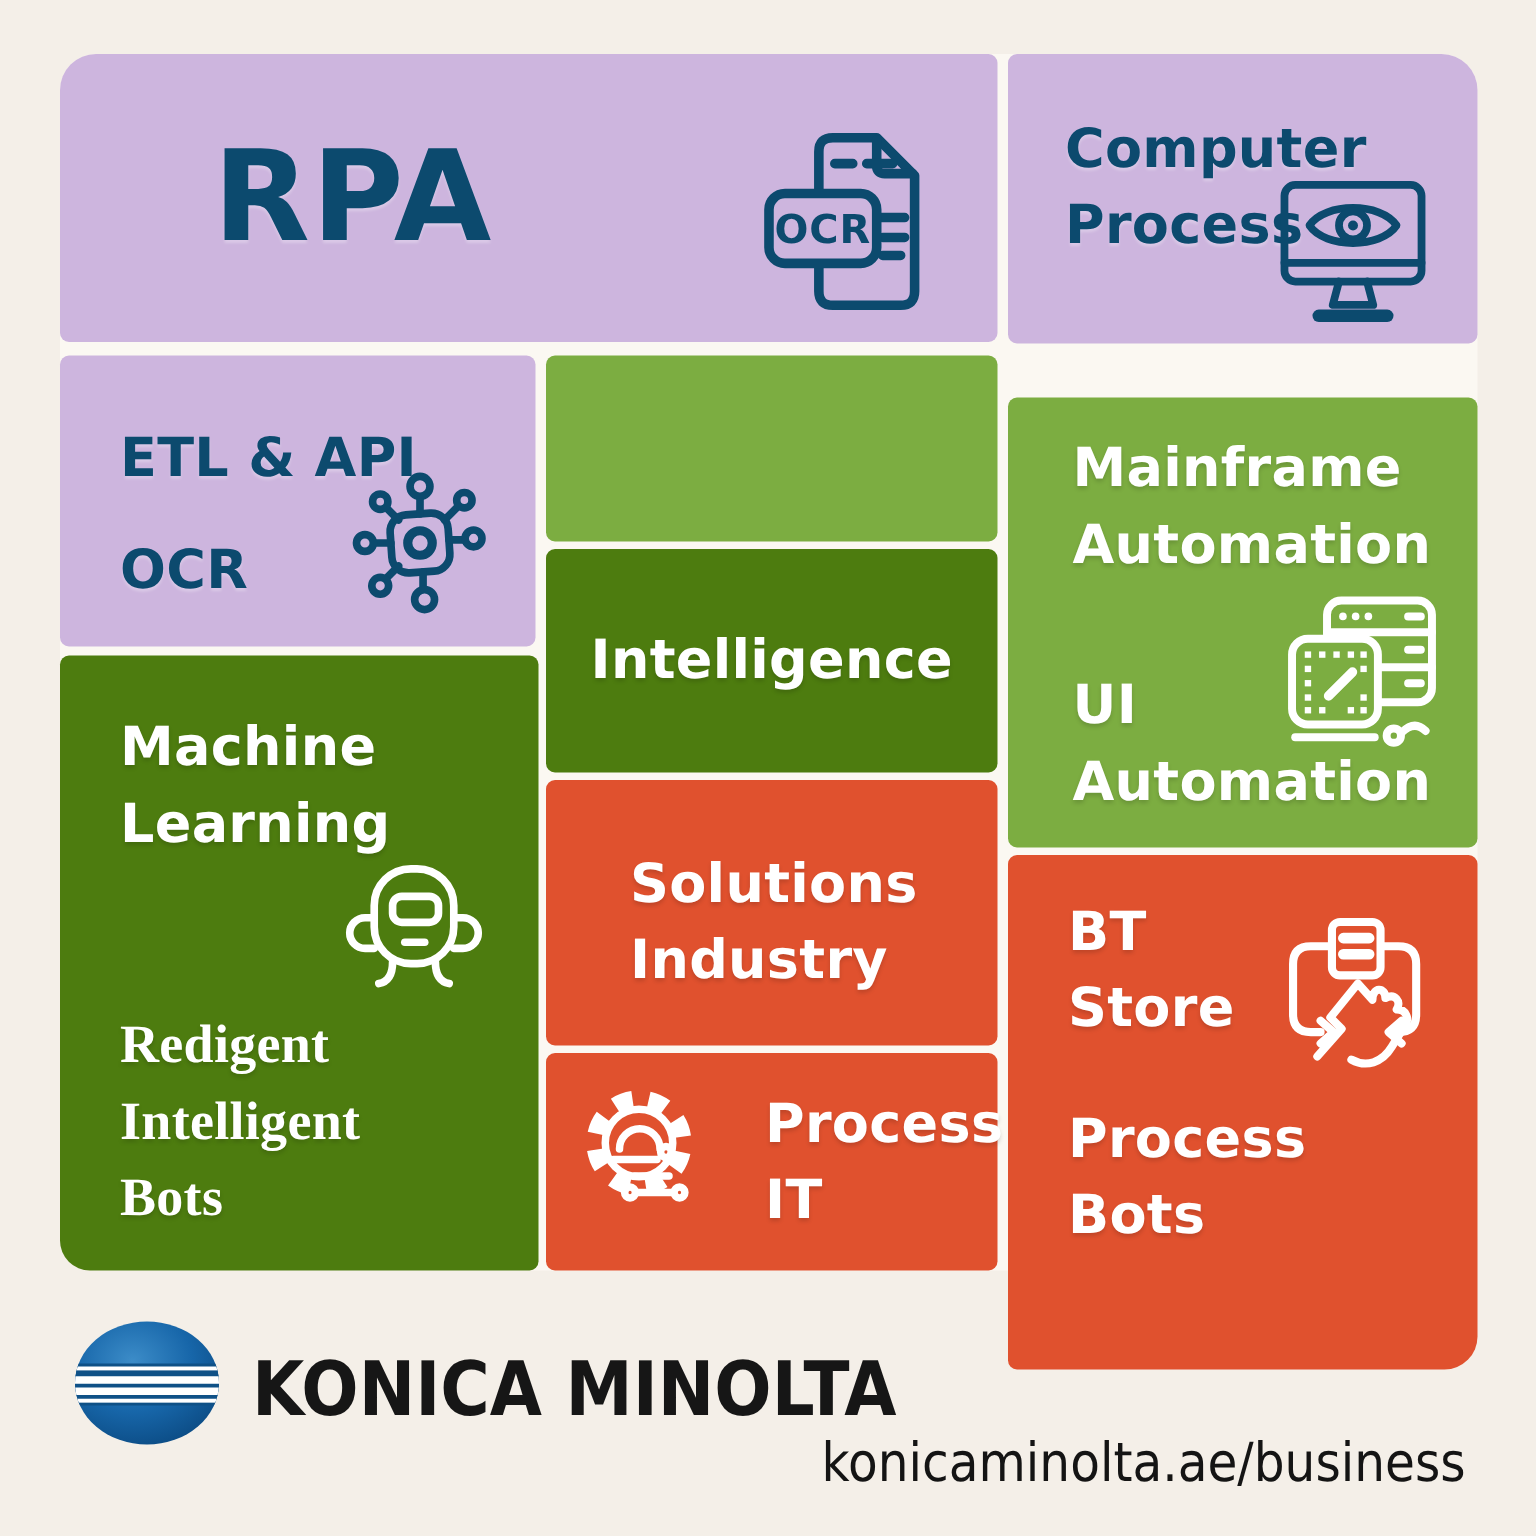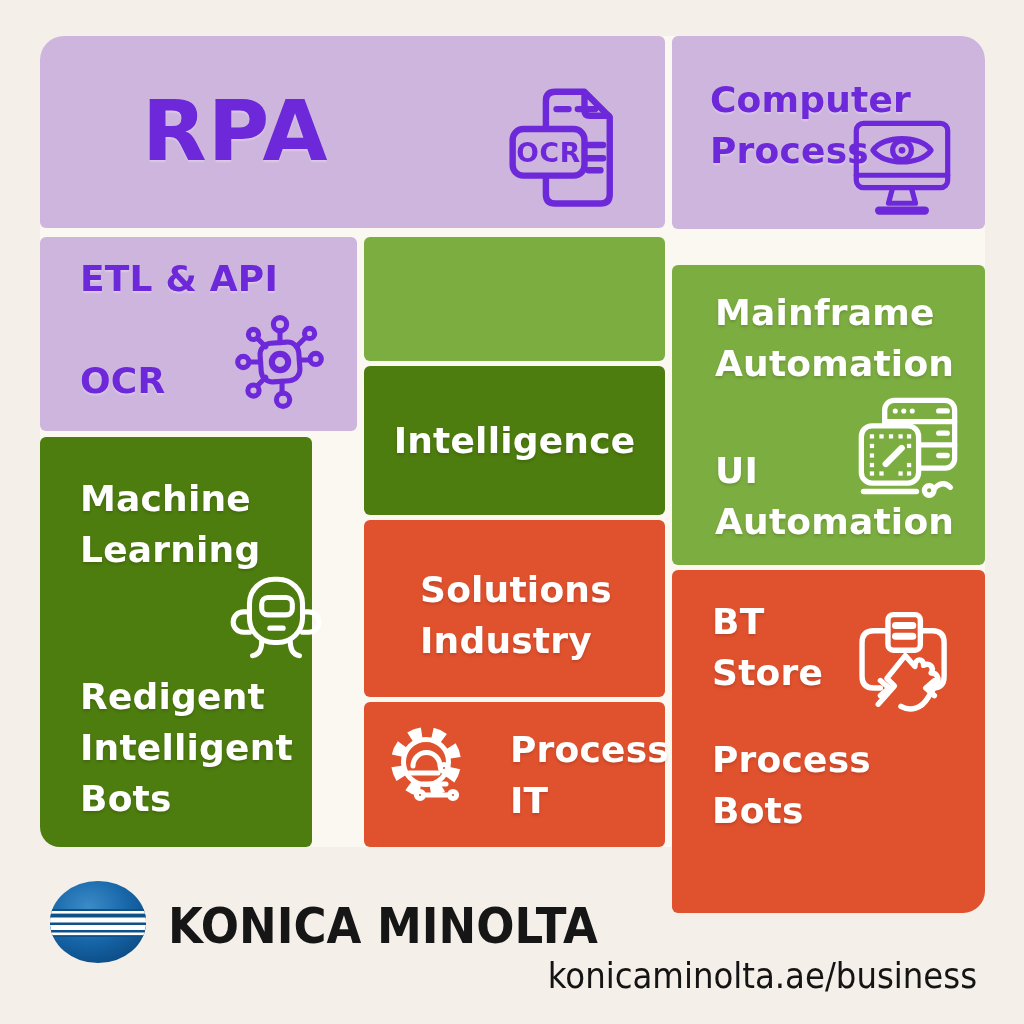--- a/index.html
+++ b/index.html
@@ -6,42 +6,42 @@
   .canvas{
     position:relative;width:1024px;height:1024px;overflow:hidden;
     background:#f4efe8;
     font-family:"DejaVu Sans","Liberation Sans",sans-serif;
   }
   .backdrop{
     position:absolute;left:40px;top:36px;width:945px;height:811px;
     background:#fbf8f2;border-radius:24px;
   }
   .tile{position:absolute;border-radius:6px;box-sizing:border-box;}
-  .tile.lavender{background:#cdb5de;color:#6d28d9;}
+  .tile.lavender{background:#cdb5de;color:#0c4a6e;}
   .tile.teal{background:#4d7c0f;color:#ffffff;}
   .tile.orange{background:#e0512e;color:#ffffff;}
   .tile.green{background:#7cad41;color:#ffffff;}
   .label{font-weight:700;font-size:36px;line-height:1.42;letter-spacing:.2px;}
   .label span{display:block;}
   .teal .label,.orange .label,.green .label{text-shadow:0 2px 3px rgba(0,0,0,.15);}
   .lavender .label{text-shadow:0 2px 2px rgba(255,255,255,.28);}
   .abs{position:absolute;}
   .icon svg{display:block;width:100%;height:100%;}
   .st{fill:none;stroke:currentColor;stroke-width:5;stroke-linecap:round;stroke-linejoin:round;}
   .st48{fill:none;stroke:currentColor;stroke-width:4.8;stroke-linecap:round;stroke-linejoin:round;}
   .stf{fill:currentColor;stroke:none;}
   .fill-lavender{fill:#cdb5de;}
   .fill-green{fill:#7cad41;}
   .ocr-text{fill:currentColor;font-family:"DejaVu Sans","Liberation Sans",sans-serif;font-weight:700;font-size:20px;letter-spacing:.5px;}
   
   #tile-rpa{left:40px;top:36px;width:625px;height:192px;border-top-left-radius:24px;display:flex;align-items:center;}
   #tile-rpa .label{font-size:84px;margin-left:102px;letter-spacing:1px;}
   #tile-cv{left:672px;top:36px;width:313px;height:193px;border-top-right-radius:24px;}
   #tile-etl{left:40px;top:237px;width:317px;height:194px;}
-  #tile-ml{left:40px;top:437px;width:272px;height:410px;border-bottom-left-radius:20px;}
+  #tile-ml{left:40px;top:437px;width:319px;height:410px;border-bottom-left-radius:20px;}
   #tile-spacer{left:364px;top:237px;width:301px;height:124px;}
   #tile-int{left:364px;top:366px;width:301px;height:149px;display:flex;align-items:center;justify-content:center;}
   #tile-ind{left:364px;top:520px;width:301px;height:177px;}
   #tile-itp{left:364px;top:702px;width:301px;height:145px;}
   #tile-mf{left:672px;top:265px;width:313px;height:300px;padding-left:16px;}
   #tile-bt{left:672px;top:570px;width:313px;height:343px;border-bottom-right-radius:22px;}
   
   .brand-wordmark{
     position:absolute;left:168px;top:897px;color:#161616;font-weight:700;
     font-size:50px;letter-spacing:0;transform:scaleX(.9);transform-origin:left center;white-space:nowrap;
@@ -84,21 +84,21 @@
         <path class="st" d="M22,34 C32,19 68,19 78,34 C68,49 32,49 22,34 Z"></path>
         <circle class="st" cx="50" cy="34" r="9"></circle>
         <circle class="stf" cx="50" cy="34" r="3.2"></circle>
         <path class="st" d="M41,70 L37,85 H63 L59,70"></path>
         <path class="st" style="stroke-width:8" d="M28,92 H72"></path>
       </svg>
     </div>
   </div>
 
   <div class="tile lavender" id="tile-etl">
-    <div class="label abs" style="left:40px;top:16px;">ETL &amp; API</div>
+    <div class="label abs" style="left:40px;top:43px;">ETL &amp; API</div>
     <div class="label abs" style="left:40px;top:118px;">OCR</div>
     <div class="icon abs" style="right:26px;top:70px;width:102px;height:110px;">
       <svg viewBox="0 0 100 106">
         <rect class="st" x="31" y="34" width="38" height="38" rx="11" transform="rotate(-4 50 53)"></rect>
         <circle class="st" style="stroke-width:6" cx="50" cy="53" r="8"></circle>
         <path class="st" d="M50,34 V23 M36,38 L28,30 M31,53 H20 M36,68 L28,76 M52,72 V83 M69,51 H79 M66,38 L74,30"></path>
         <circle class="st" cx="50" cy="16" r="6.5"></circle>
         <circle class="st" cx="24" cy="26" r="5"></circle>
         <circle class="st" cx="14" cy="53" r="5.5"></circle>
         <circle class="st" cx="24" cy="81" r="5.5"></circle>
@@ -116,21 +116,21 @@
     </div>
     <div class="icon abs" style="left:185px;top:134px;width:102px;height:98px;">
       <svg viewBox="0 0 100 96">
         <rect class="st" x="24" y="8" width="52" height="62" rx="24"></rect>
         <path class="st" d="M24,40 H18 A10,10 0 0 0 18,60 H24 M76,40 H82 A10,10 0 0 1 82,60 H76"></path>
         <rect class="st" x="36" y="26" width="30" height="17" rx="6"></rect>
         <path class="st" d="M44,56 H57"></path>
         <path class="st" d="M36,69 C36,78 32,82 27,83 M64,69 C64,78 68,82 73,83"></path>
       </svg>
     </div>
-    <div class="label abs" style="left:40px;top:234px;">
+    <div class="label abs" style="left:40px;top:234px;font-family:Liberation Serif, serif;">
       <span>Redigent</span>
       <span>Intelligent</span>
       <span>Bots</span>
     </div>
   </div>
 
   <div class="tile green" id="tile-spacer"></div>
 
   <div class="tile teal" id="tile-int">
     <div class="label">Intelligence</div>

